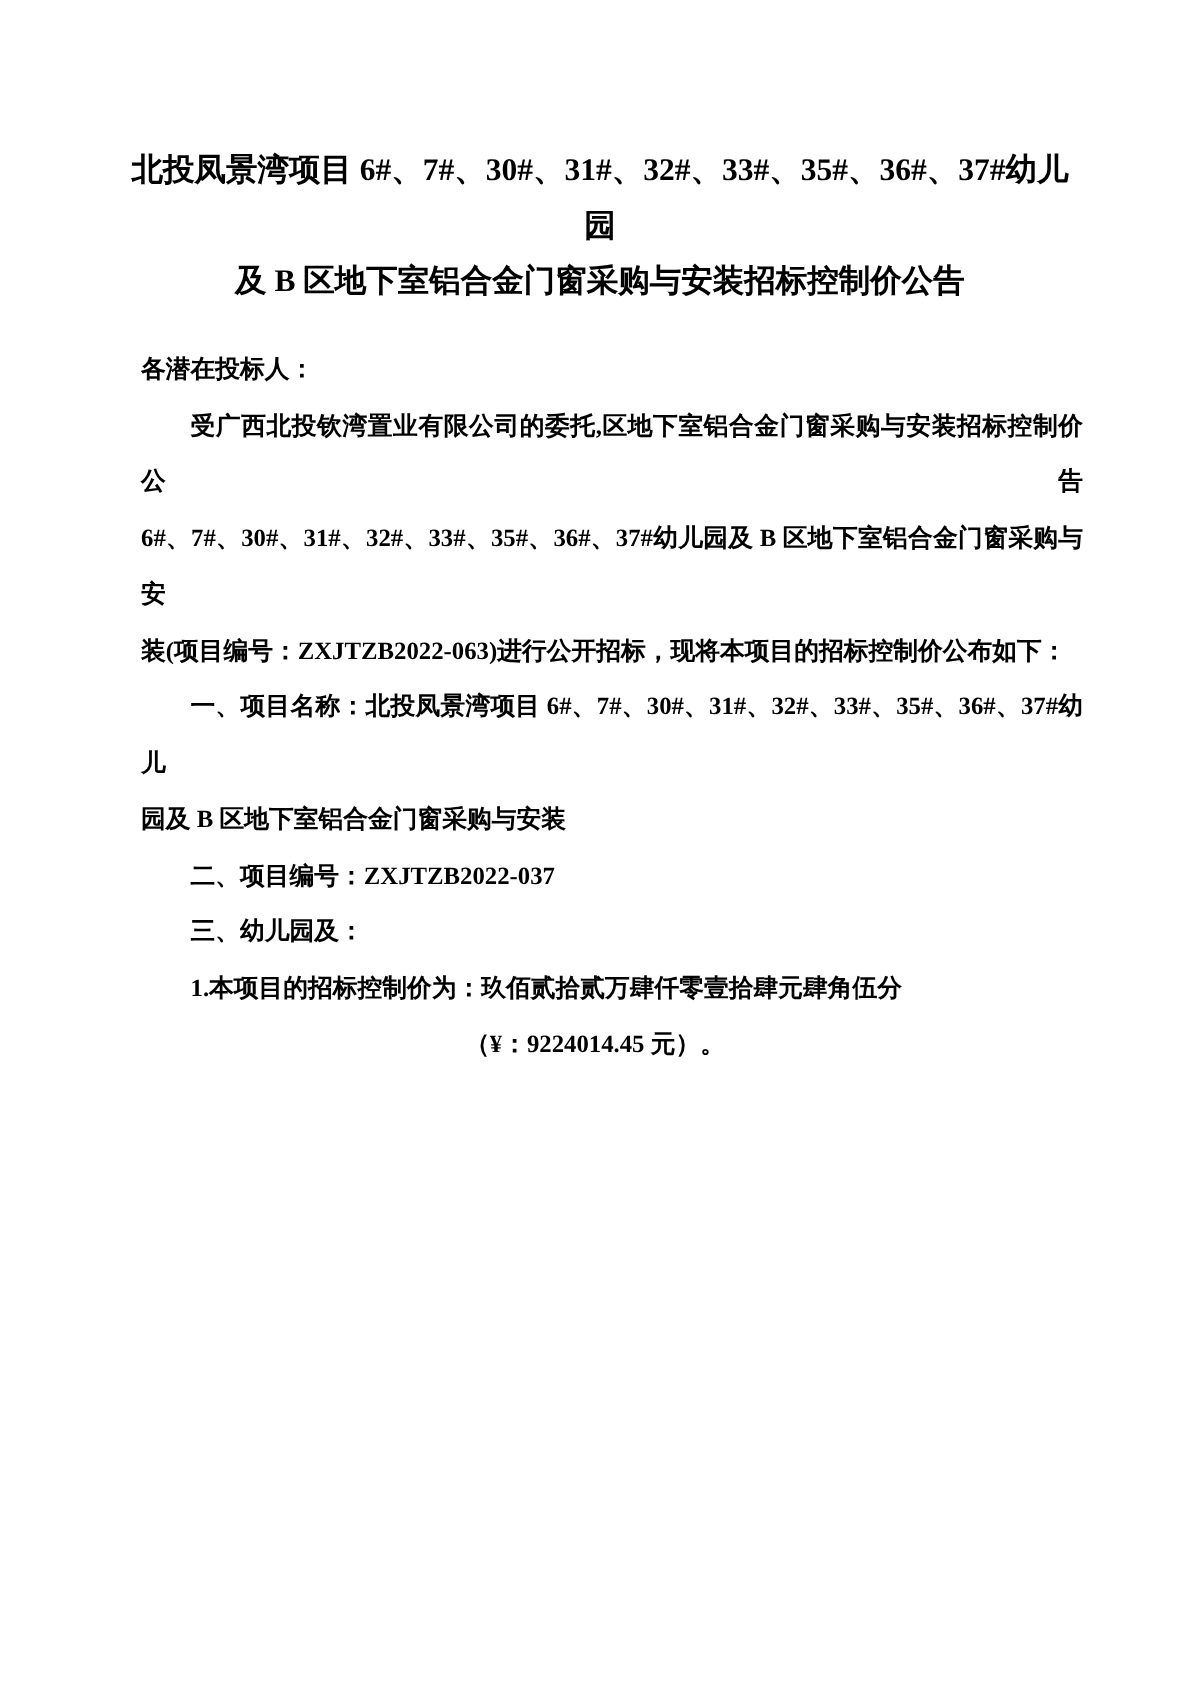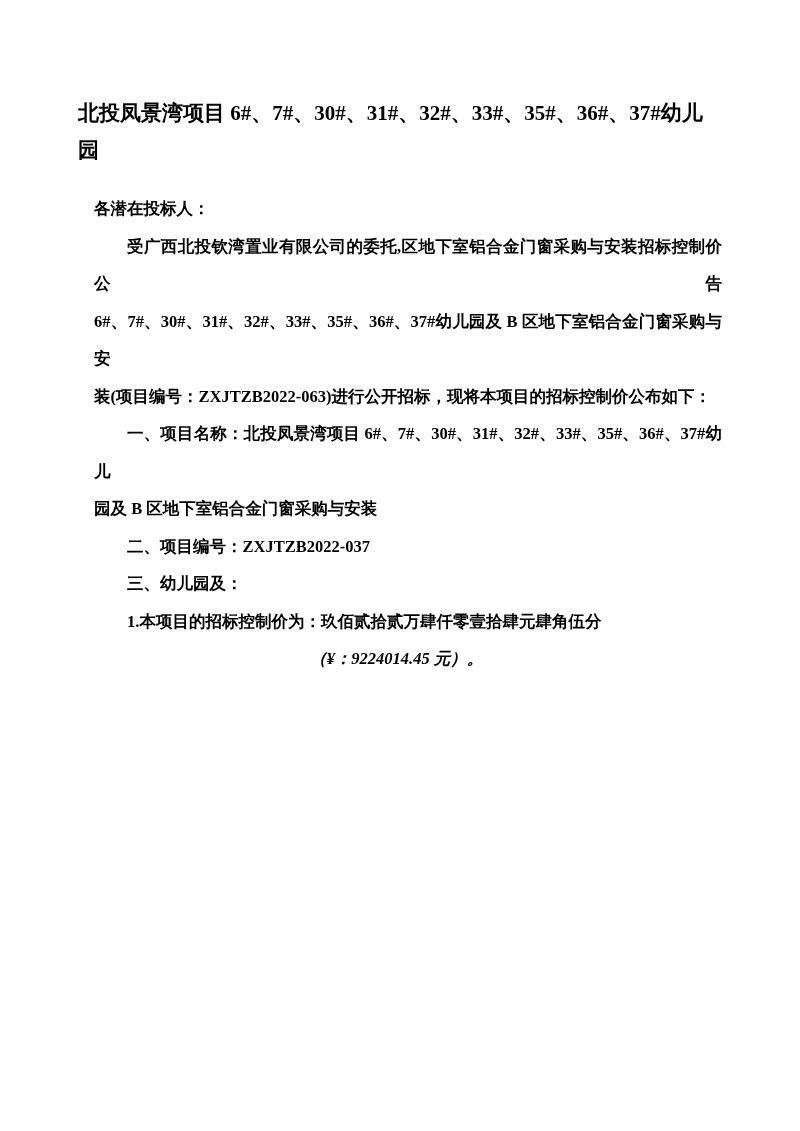--- a/index.html
+++ b/index.html
@@ -14,60 +14,60 @@
     background: #ffffff;
     color: #000000;
     font-family: "Liberation Serif", "DejaVu Serif", serif;
     font-weight: bold;
     overflow: hidden;
     box-sizing: border-box;
   }
   .doc-title {
     padding-top: 95px;
     margin: 0 78px;
-    text-align: left;
+    text-align: center;
     font-size: 21px;
     line-height: 37px;
   }
   .doc-content {
     margin: 21px 78px 0 78px;
     font-size: 16.5px;
     line-height: 37.5px;
   }
   .line {
     text-align: justify;
     margin-left: 16px;
   }
   .fill {
     text-align-last: justify;
   }
   .indent {
     text-indent: 33px;
   }
   .price-num {
     margin-left: 232px;
-    font-style: italic;
   }
   .sig-block {
     margin-top: 75px;
   }
   .sig-line {
     margin-left: 332px;
   }
   .date-line {
     margin-left: 390px;
   }
 </style>
 </head>
 <body>
 
 <div class="page">
 
   <div class="doc-title">
     <div class="title-line">北投凤景湾项目 6#、7#、30#、31#、32#、33#、35#、36#、37#幼儿园</div>
+    <div class="title-line">及 B 区地下室铝合金门窗采购与安装招标控制价公告</div>
   </div>
 
   <div class="doc-content">
 
     <div class="line">各潜在投标人：</div>
 
     <div class="line indent fill">受广西北投钦湾置业有限公司的委托,区地下室铝合金门窗采购与安装招标控制价公告</div>
     <div class="line fill">6#、7#、30#、31#、32#、33#、35#、36#、37#幼儿园及 B 区地下室铝合金门窗采购与安</div>
     <div class="line">装(项目编号：ZXJTZB2022-063)进行公开招标，现将本项目的招标控制价公布如下：</div>
 

